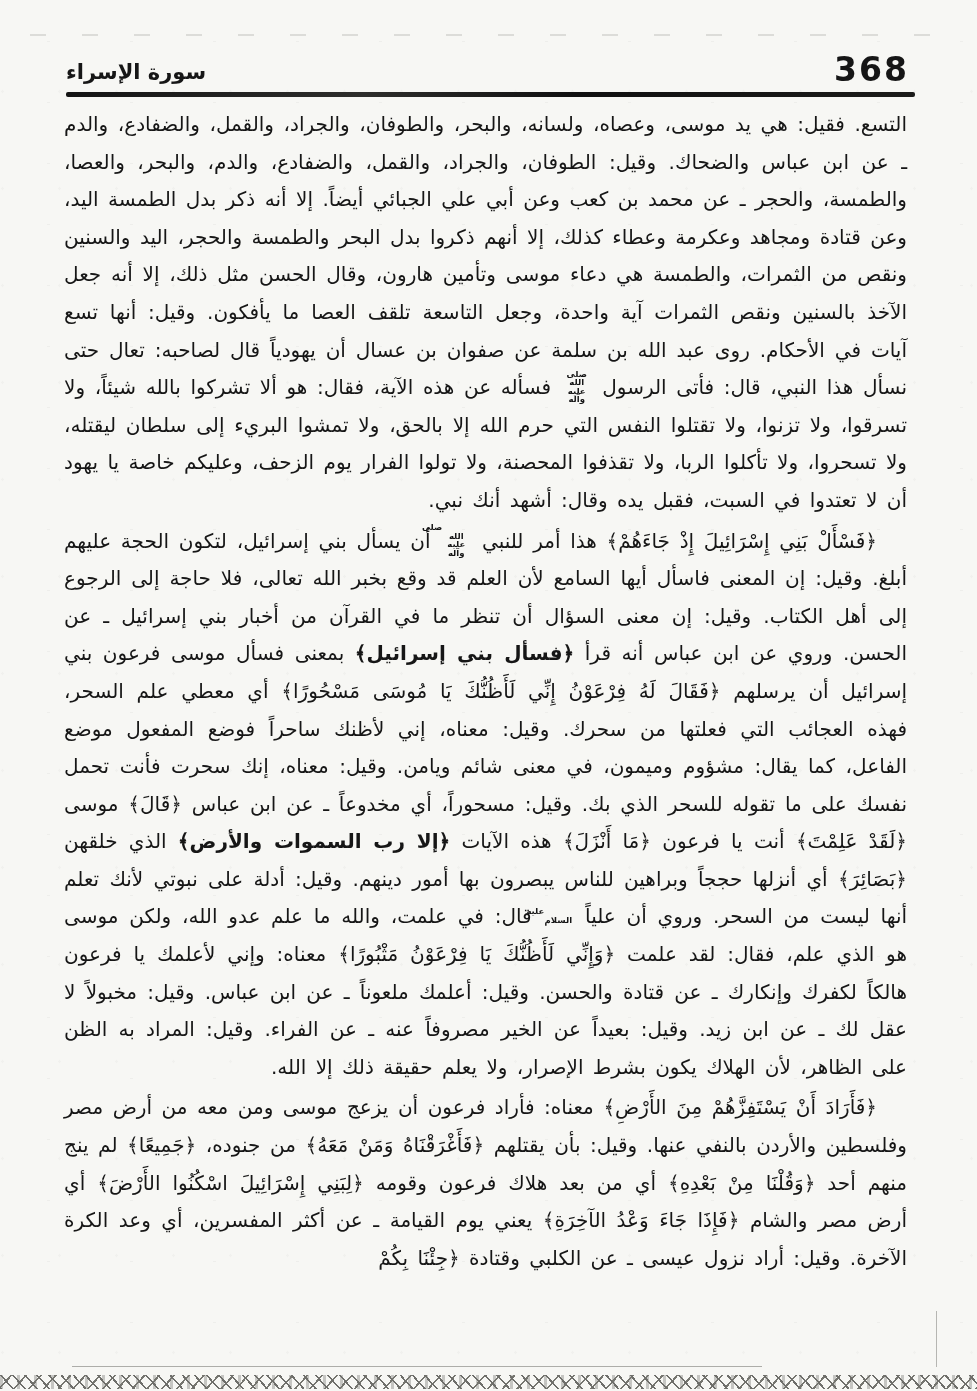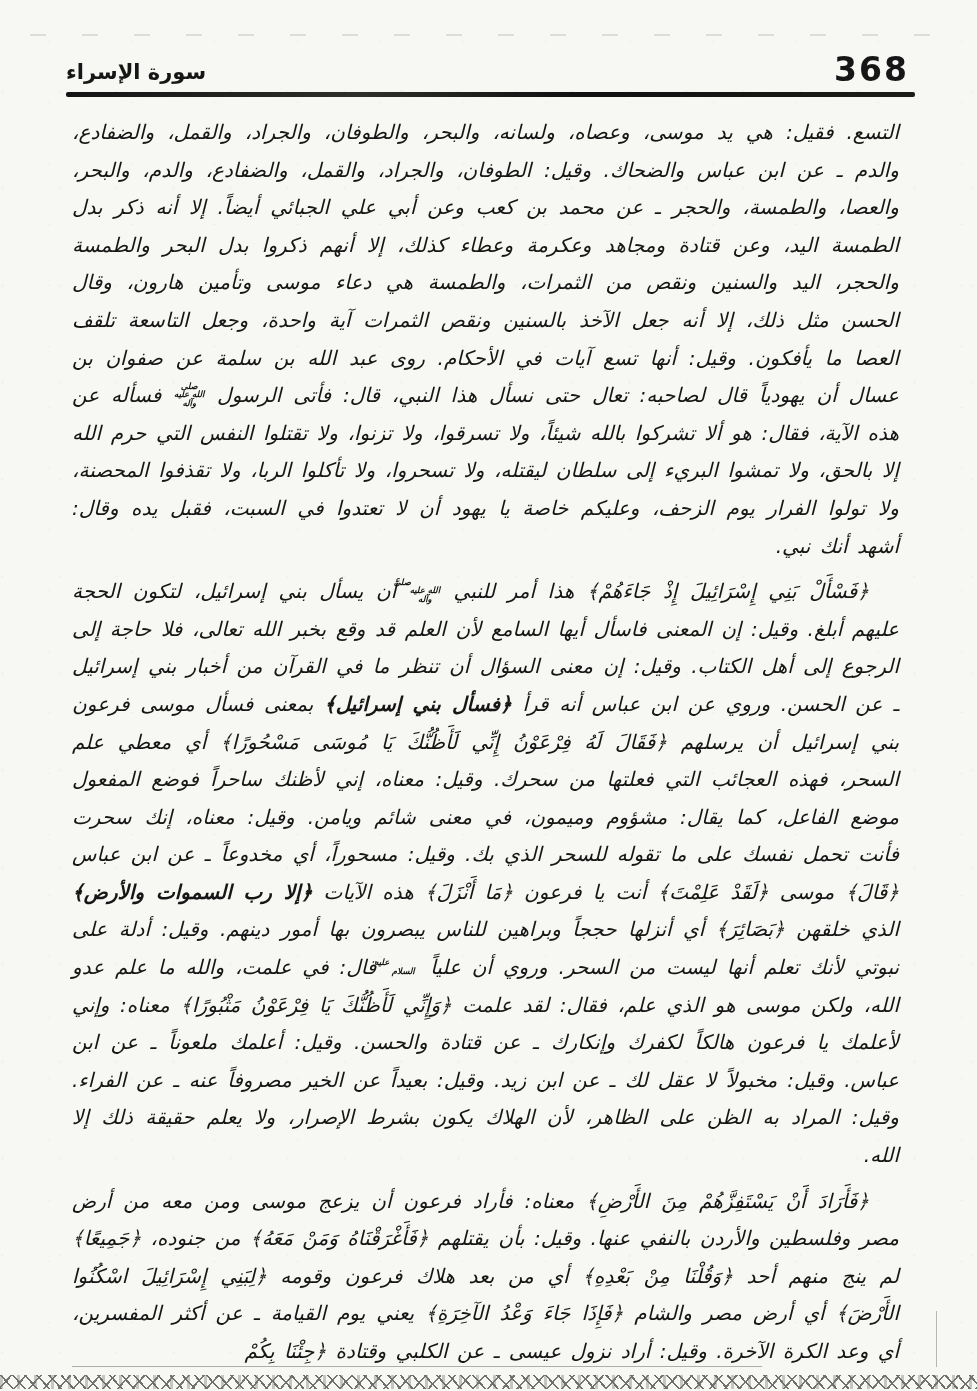--- a/index.html
+++ b/index.html
@@ -73,23 +73,22 @@
     top: 106px;
     right: 70px;
     left: 64px;
     direction: rtl;
     text-align: justify;
     font-size: 20px;
     line-height: 37.6px;
     word-spacing: 3px;
   }
   p.para {
-    margin: 8px;
+    margin: 0;
     padding: 0;
-    font-style: italic;
   }
   p.para.indent {
     text-indent: 30px;
     margin-top: 3px;
   }
   .seg-normal { font-weight: normal; }
   .seg-bold   { font-weight: bold; }
   .seg-quran  { font-weight: normal; letter-spacing: 0.2px; }
   .seg-honorific {
     display: inline-block;

